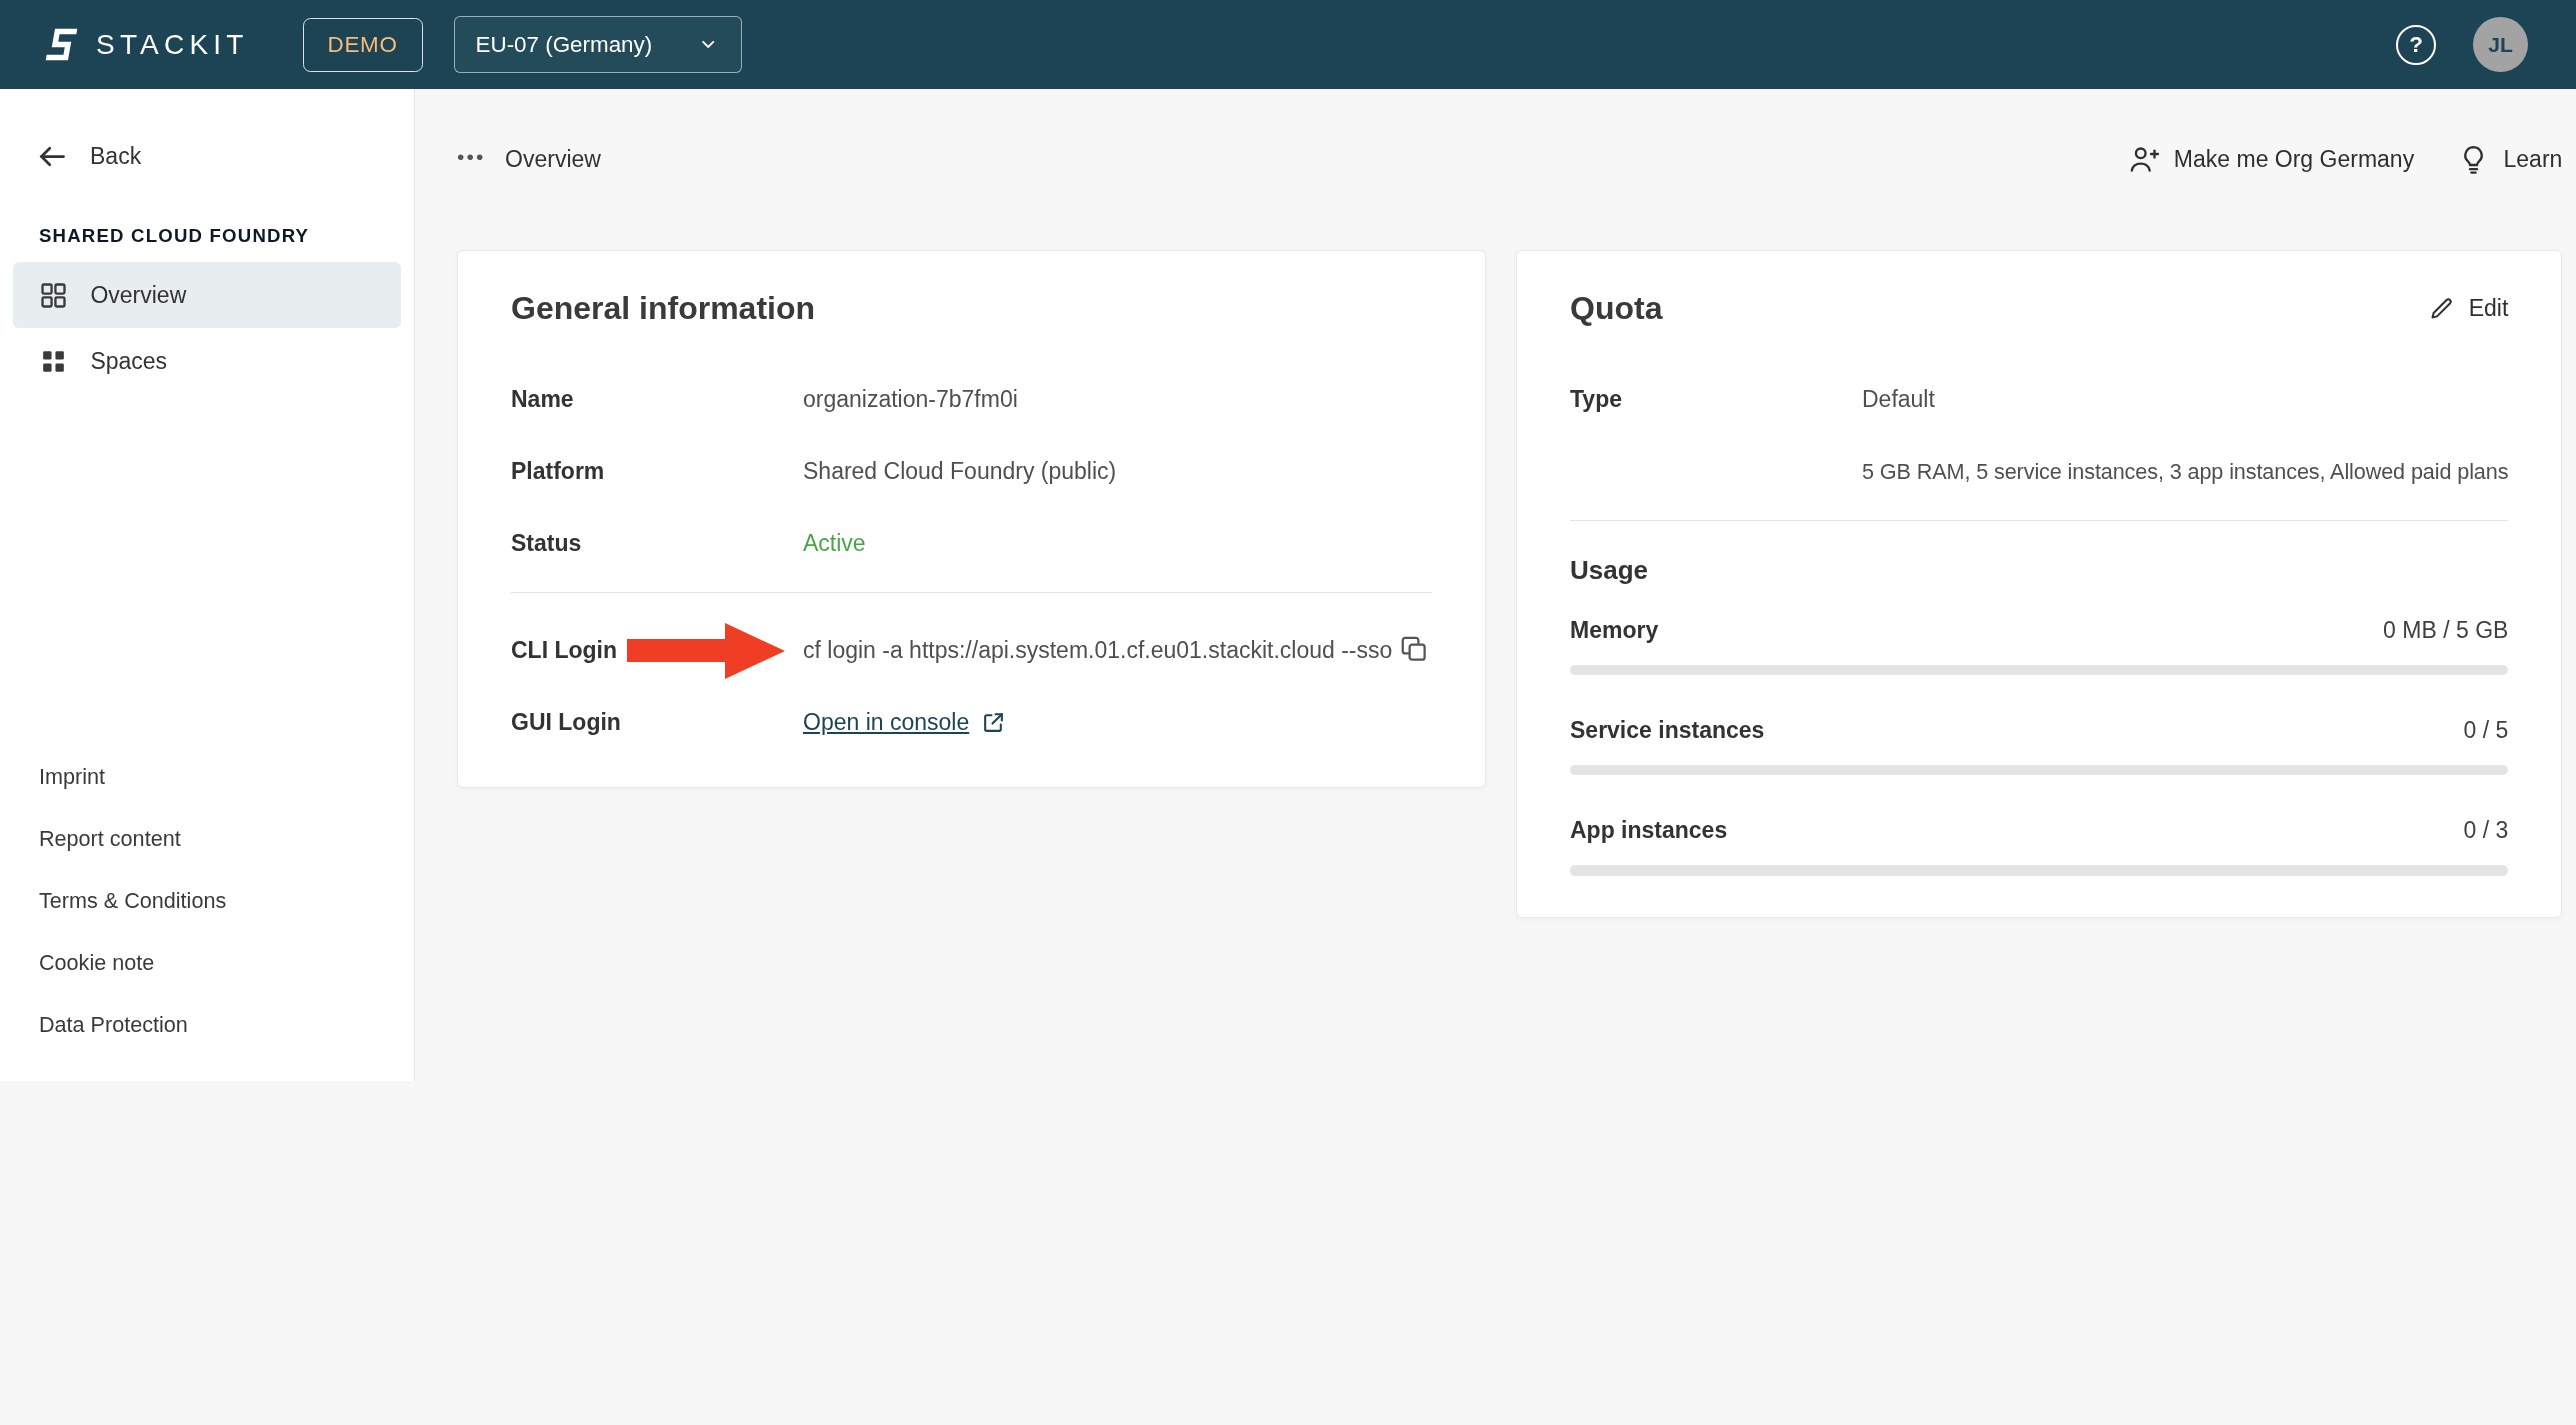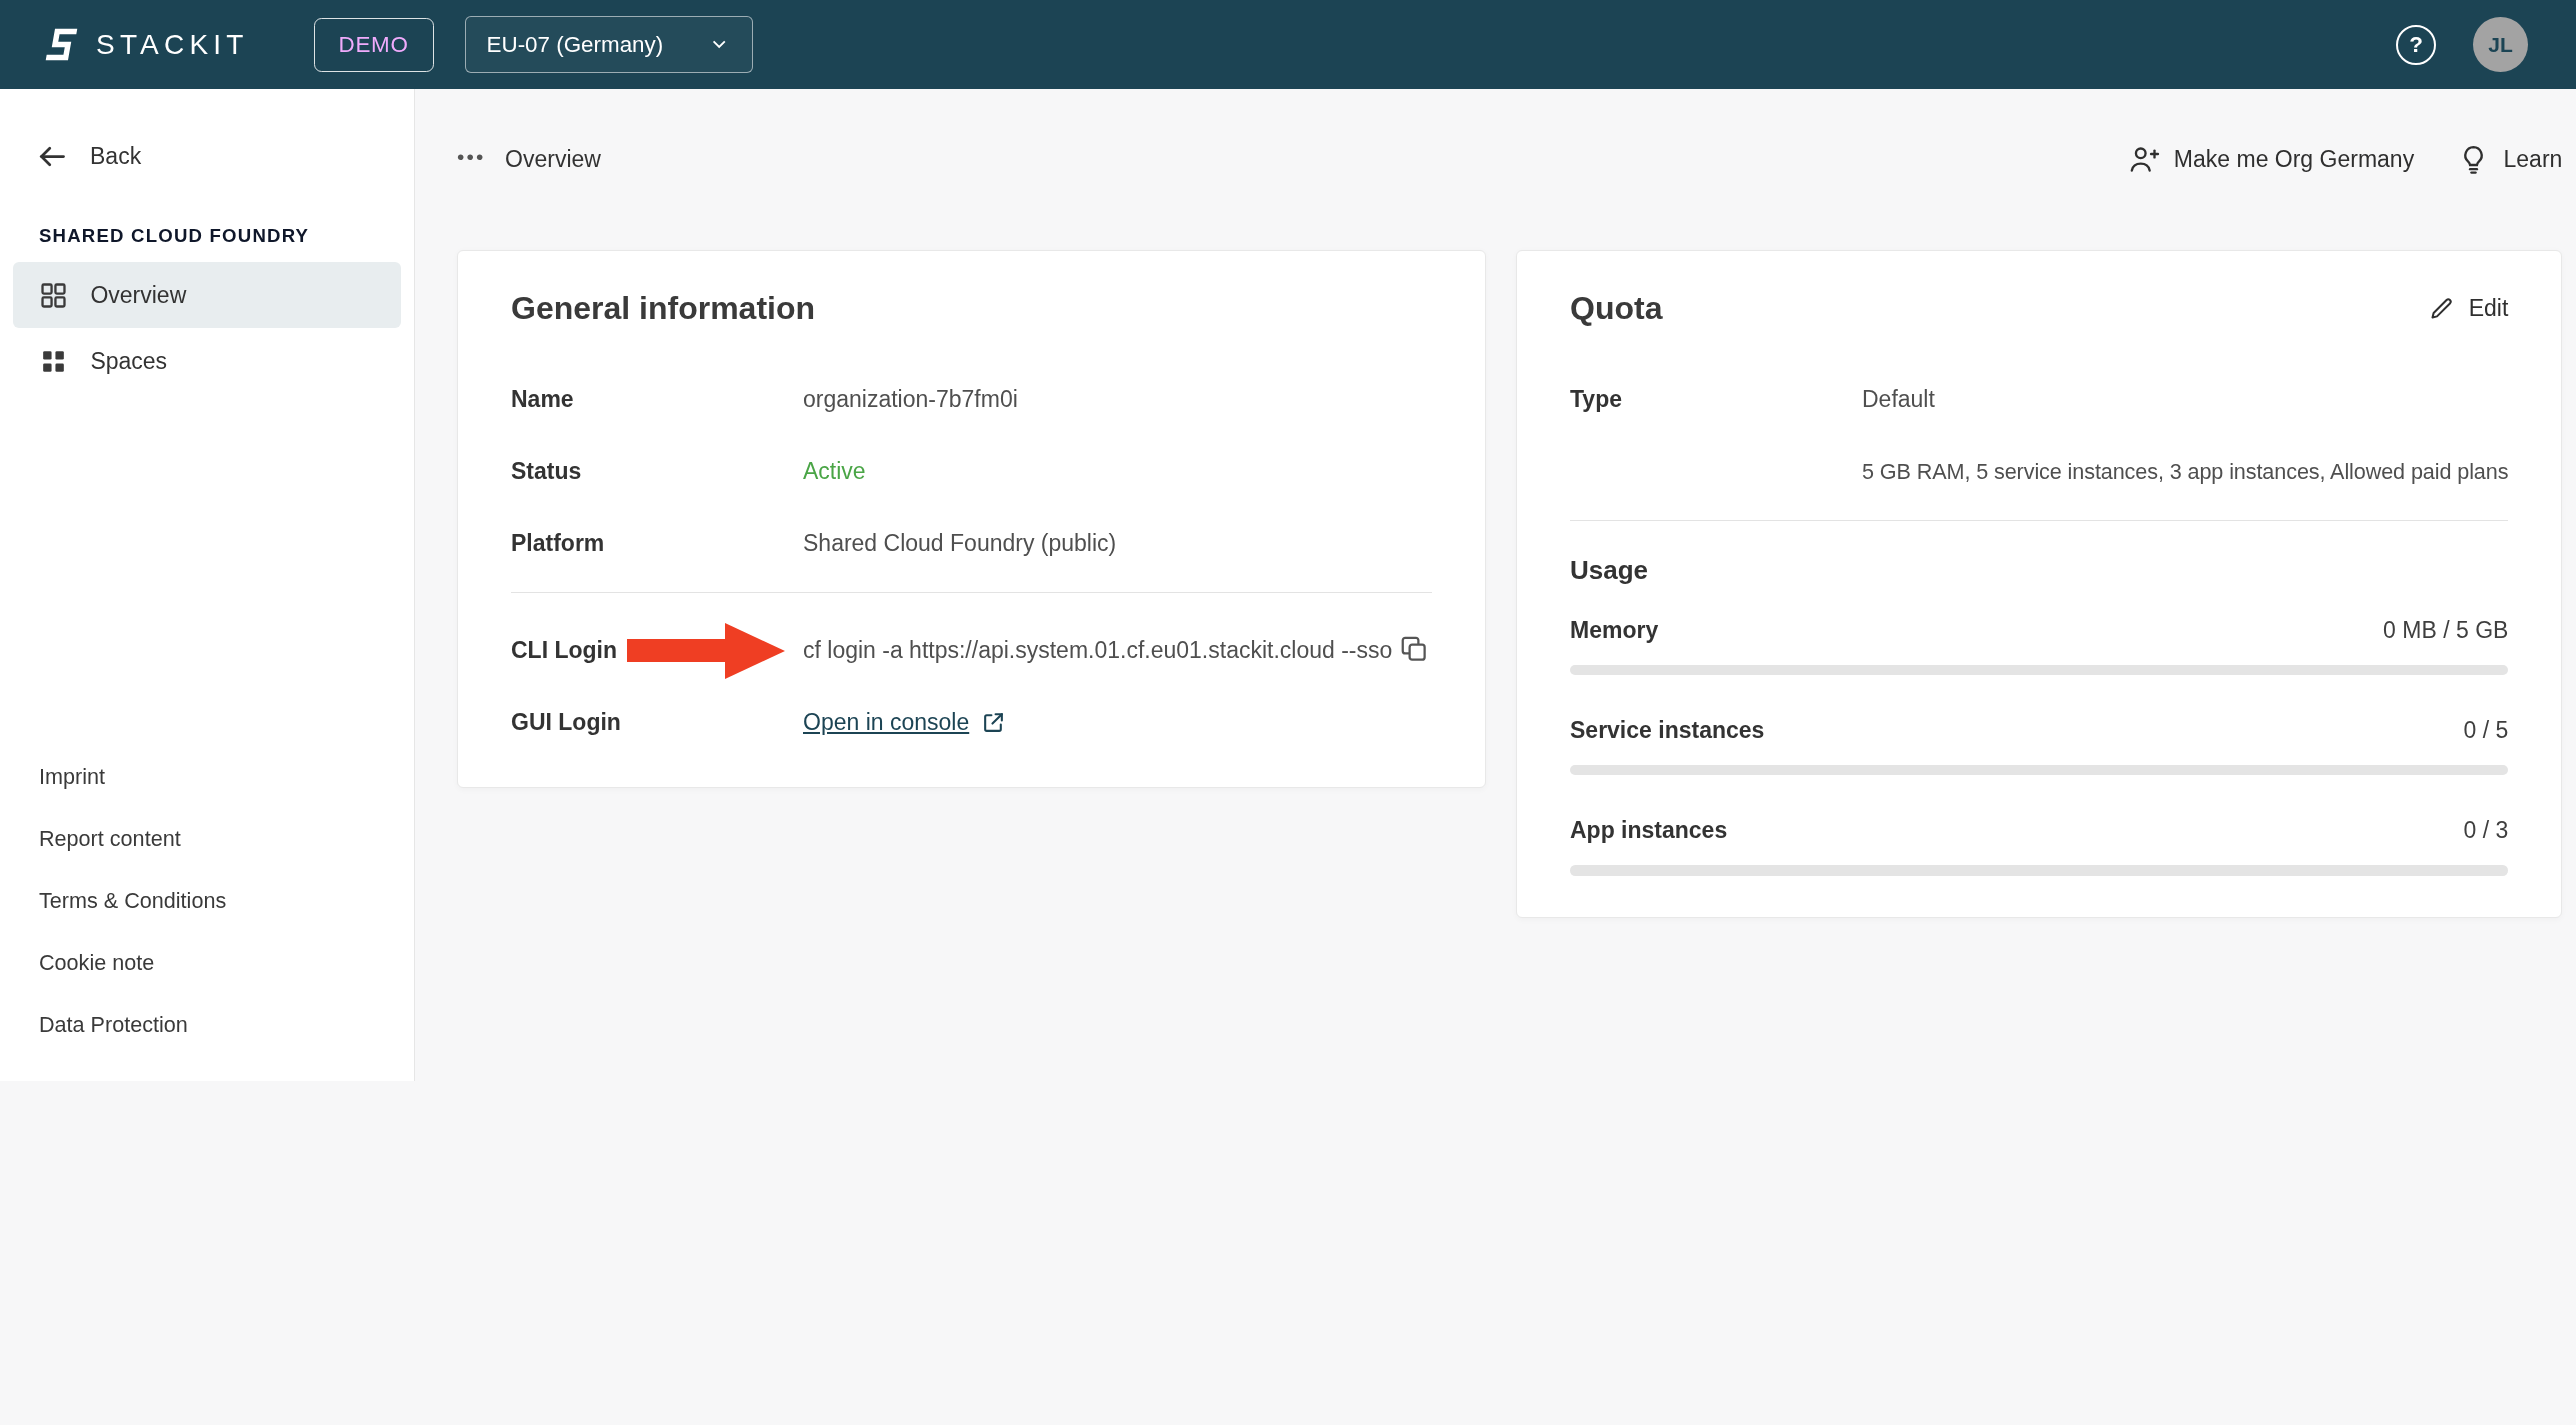--- a/index.html
+++ b/index.html
@@ -13,23 +13,23 @@
   .topbar {
     height:89px; background:var(--topbar-bg, #1C4454);
     display:flex; align-items:center; justify-content:space-between;
     padding:0 48px 0 42px;
   }
   .topbar-left { display:flex; align-items:center; gap:31px; }
   .brand { display:flex; align-items:center; gap:15px; cursor:pointer; }
   .brand-mark { width:39px; height:39px; transform:skewX(-10deg); }
   .brand-text { color:#fff; font-size:28px; letter-spacing:5.2px; font-weight:500; }
   .demo-btn {
-    margin-left:34px; height:54px; padding:0 24px;
+    margin-left:23px; height:54px; padding:0 24px;
     background:transparent; border:1.9px solid rgba(255,255,255,.85); border-radius:7.5px;
-    color:#f0abfc; font-size:22.4px; letter-spacing:0.7px; font-family:inherit; cursor:pointer;
+    color:#fdba74; font-size:22.4px; letter-spacing:0.7px; font-family:inherit; cursor:pointer;
   }
   .region-select {
     height:57px; min-width:288px; padding:0 21px;
     border:1.5px solid rgba(255,255,255,.55); border-radius:6px;
     background:rgba(255,255,255,.04);
     display:flex; align-items:center; justify-content:space-between; gap:22.4px;
     color:#fff; font-size:22.4px; cursor:pointer;
   }
   .topbar-right { display:flex; align-items:center; gap:37px; }
   .help-btn {
@@ -236,26 +236,26 @@
     <div class="cards">
 
       <section class="card card-general">
         <h2 class="card-title">General information</h2>
 
         <div class="info-row">
           <span class="info-label">Name</span>
           <span class="info-value">organization-7b7fm0i</span>
         </div>
         <div class="info-row">
+          <span class="info-label">Platform</span>
+          <span class="info-value">Shared Cloud Foundry (public)</span>
+        </div>
+        <div class="info-row">
           <span class="info-label">Status</span>
           <span class="info-value status">Active</span>
-        </div>
-        <div class="info-row">
-          <span class="info-label">Platform</span>
-          <span class="info-value">Shared Cloud Foundry (public)</span>
         </div>
 
         <hr class="divider">
 
         <div class="info-row">
           <span class="info-label">CLI Login</span>
           <div class="annotation-arrow">
             <div class="arrow-shaft"></div>
             <div class="arrow-head"></div>
           </div>

